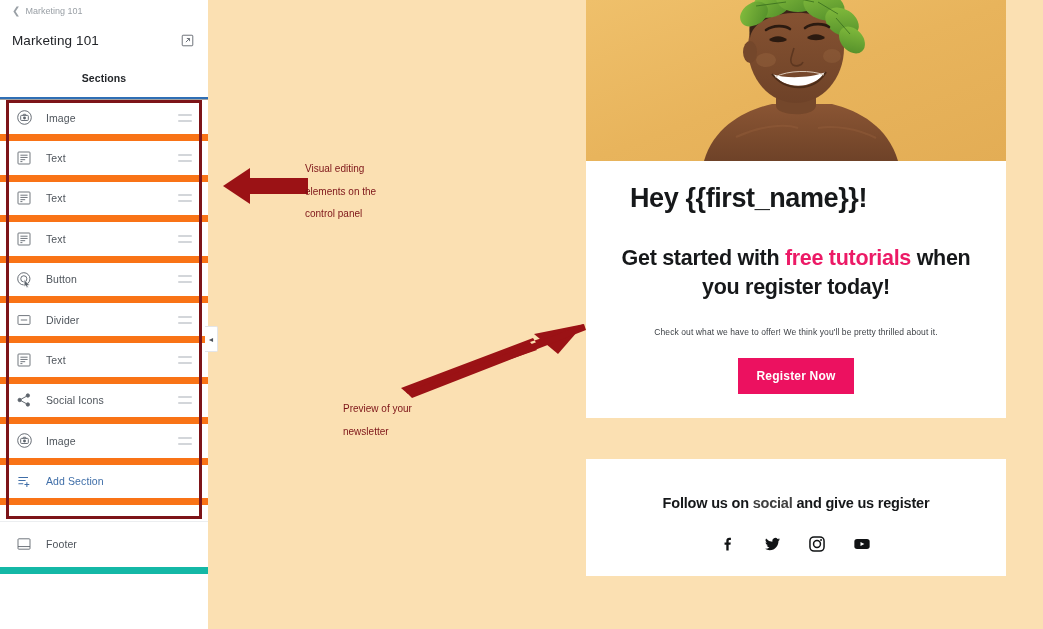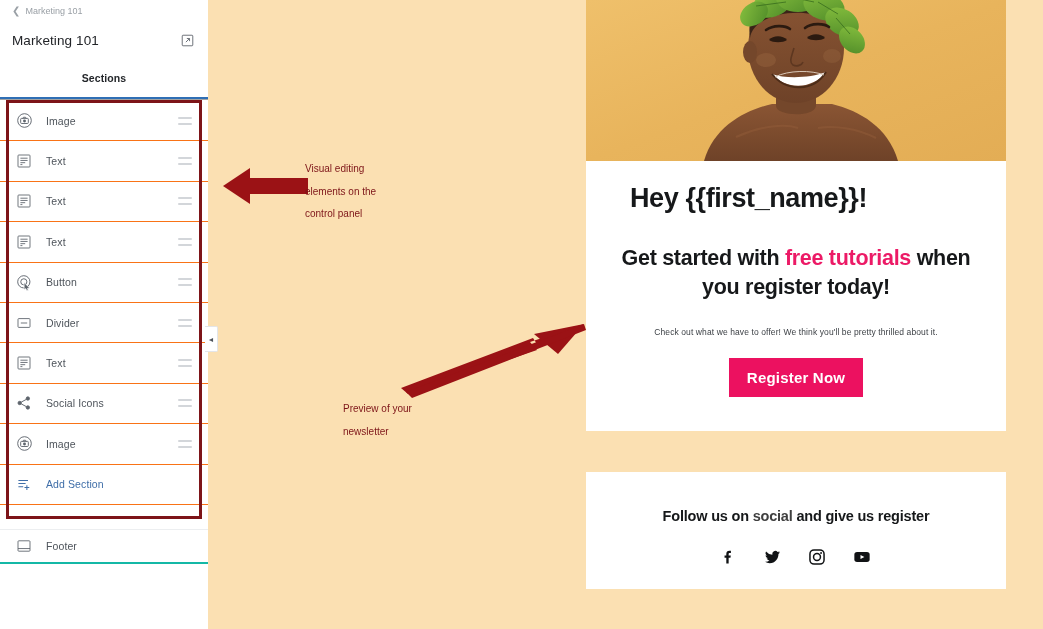--- a/index.html
+++ b/index.html
@@ -115,21 +115,21 @@
     left: 0;
     top: 101px;
     width: 208px;
   }
 
   .section-item {
     height: 40.4px;
     display: flex;
     align-items: center;
     padding: 0 16px 0 14px;
-    border-bottom: 1px solid #f97316;
+    border-bottom: 7px solid #f97316;
     box-sizing: border-box;
     background: #fff;
   }
   .section-item .ico {
     width: 20px;
     height: 20px;
     flex: 0 0 20px;
     color: #5d646c;
     display: flex;
     align-items: center;
@@ -154,23 +154,23 @@
     flex: 0 0 14px;
   }
   .drag-handle i {
     display: block;
     height: 2px;
     background: #d3d6da;
     border-radius: 1px;
   }
 
   .footer-item {
-    height: 35px;
-    margin-top: 24px;
-    border-bottom: 2px solid #14b8a6;
+    height: 53px;
+    margin-top: 16px;
+    border-bottom: 7px solid #14b8a6;
     border-top: 1px solid #eceef0;
   }
 
   
   .collapse-handle {
     position: absolute;
     left: 205px;
     top: 326px;
     width: 13px;
     height: 26px;
@@ -227,21 +227,21 @@
   .hero {
     width: 420px;
     height: 161px;
     position: relative;
     overflow: hidden;
     background: #e8b959;
   }
   .hero svg { display: block; }
 
   .email-body {
-    padding: 22px 26px 34px 26px;
+    padding: 22px 26px 24px 26px;
     text-align: center;
   }
   .hey-line {
     font-size: 27px;
     font-weight: bold;
     color: #16181a;
     letter-spacing: -0.4px;
     text-align: left;
     margin: 0 0 30px 18px;
   }
@@ -259,21 +259,21 @@
     font-size: 8.5px;
     color: #3b3f44;
     margin-top: 25px;
     letter-spacing: .1px;
   }
   .cta {
     display: inline-block;
     margin-top: 21px;
     background: #ec1160;
     color: #ffffff;
-    font-size: 15px;
+    font-size: 12px;
     font-weight: bold;
     padding: 11px 18px;
     border: none;
     letter-spacing: .2px;
     cursor: pointer;
   }
 
   .footer-card {
     background: #ffffff;
     width: 420px;

